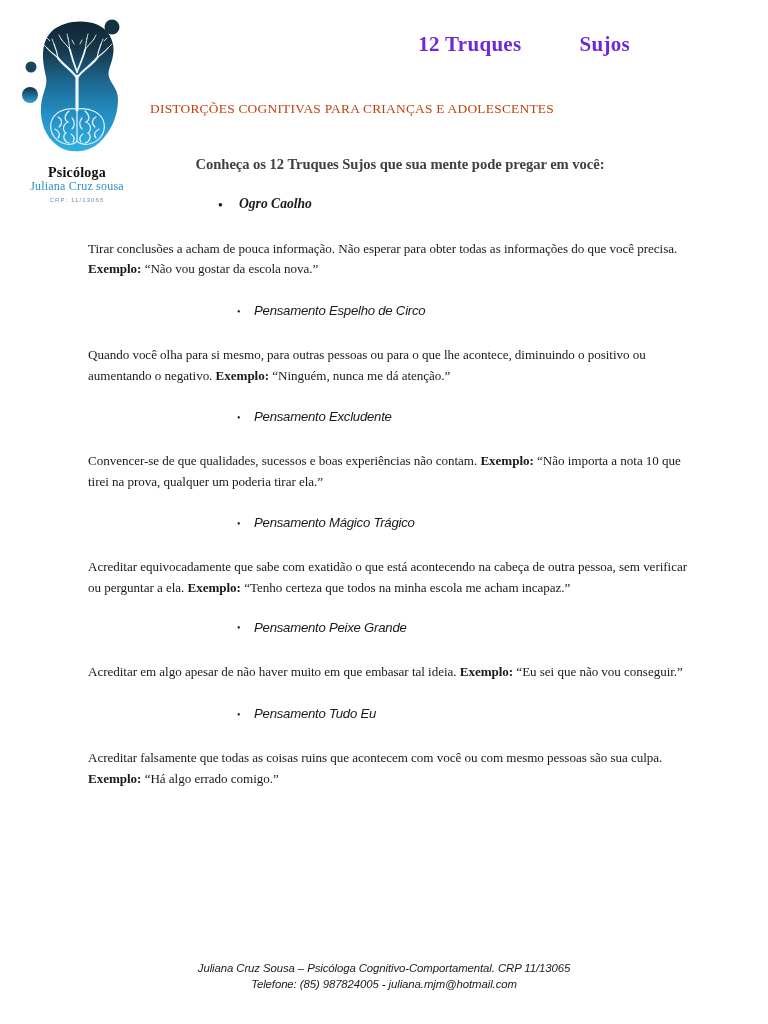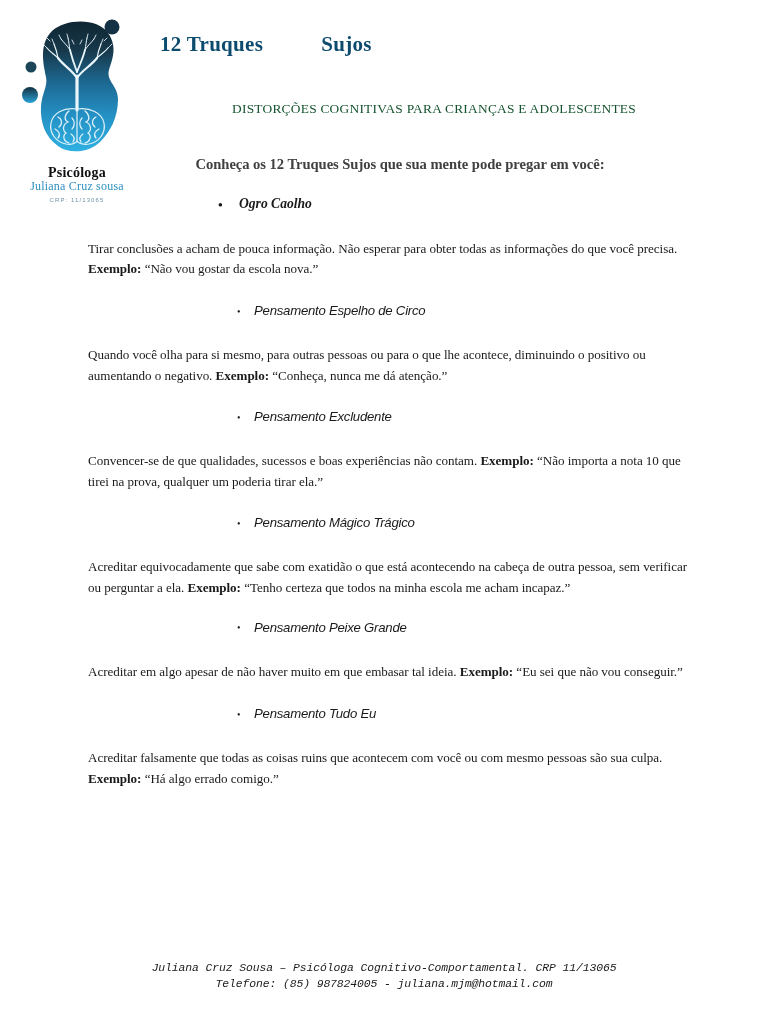--- a/index.html
+++ b/index.html
@@ -62,41 +62,41 @@
     letter-spacing: 1.1px;
     margin-top: 3px;
   }
 
   
   .doc-title {
     position: absolute;
     left: 160px;
     top: 32px;
     width: 470px;
-    text-align: left;
+    text-align: right;
     font-family: "Liberation Serif", serif;
     font-weight: bold;
     font-size: 21px;
     letter-spacing: .3px;
-    color: #0c4a6e;
+    color: #6d28d9;
   }
   .doc-title .gap { display: inline-block; width: 58px; }
 
   .doc-subtitle {
     position: absolute;
     left: 150px;
     top: 100px;
     width: 486px;
-    text-align: right;
+    text-align: left;
     font-family: "Liberation Serif", serif;
     font-weight: normal;
     font-size: 13.4px;
     line-height: 1.33;
     letter-spacing: .25px;
-    color: #14532d;
+    color: #c2410c;
   }
 
   .doc-lead {
     position: absolute;
     left: 120px;
     top: 156px;
     width: 560px;
     text-align: center;
     font-family: "Liberation Serif", serif;
     font-weight: bold;
@@ -166,21 +166,21 @@
   .para.justify { text-align: justify; }
   .para b { font-weight: bold; }
 
   
   .footer {
     position: absolute;
     left: 0;
     top: 960px;
     width: 768px;
     text-align: center;
-    font-family: Liberation Mono, monospace;
+    font-family: Liberation Sans, sans-serif;
     font-style: italic;
     font-size: 11.4px;
     line-height: 1.42;
     color: #1a1a1a;
     letter-spacing: -.1px;
   }
 </style>
 </head>
 <body>
 
@@ -277,21 +277,21 @@
       <div class="para" style="margin-top:26px">
         <span>Tirar conclusões a acham de pouca informação. Não esperar para obter todas as informações do que você  precisa. </span><b>Exemplo:</b><span> “Não vou gostar da escola nova.”</span>
       </div>
     </div>
 
     <div class="section" style="margin-top:23px">
       <div class="item-head sans">
         <span class="bullet">•</span><span>Pensamento Espelho de Circo</span>
       </div>
       <div class="para" style="margin-top:26px">
-        <span>Quando você olha para si mesmo, para outras pessoas ou para o que lhe acontece, diminuindo o positivo ou aumentando o negativo. </span><b>Exemplo:</b><span> “Conheça, nunca me dá atenção.”</span>
+        <span>Quando você olha para si mesmo, para outras pessoas ou para o que lhe acontece, diminuindo o positivo ou aumentando o negativo. </span><b>Exemplo:</b><span> “Ninguém, nunca me dá atenção.”</span>
       </div>
     </div>
 
     <div class="section" style="margin-top:23px">
       <div class="item-head sans">
         <span class="bullet">•</span><span>Pensamento Excludente</span>
       </div>
       <div class="para" style="margin-top:26px">
         <span>Convencer-se de que qualidades, sucessos e boas experiências não contam. </span><b>Exemplo:</b><span> “Não importa a nota  10 que tirei na prova, qualquer um poderia tirar ela.”</span>
       </div>

